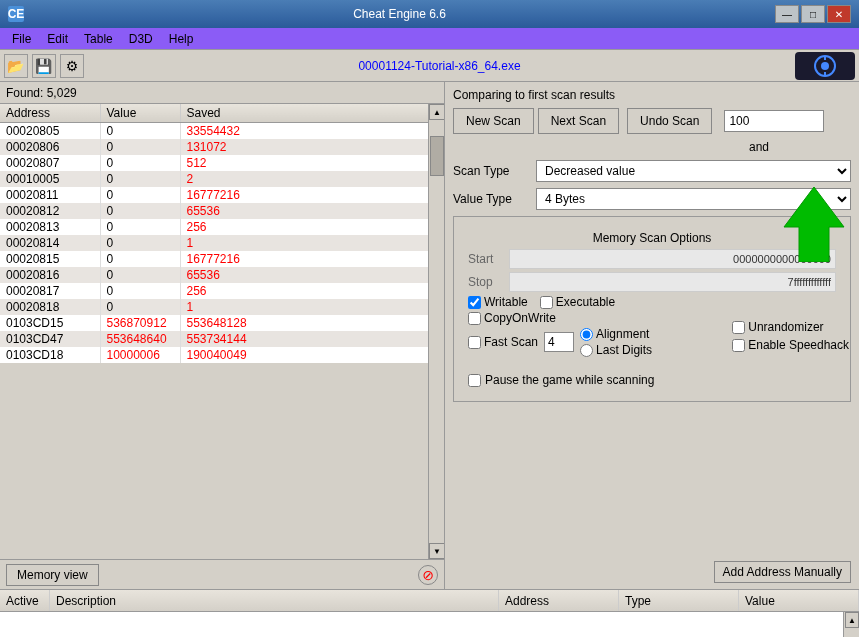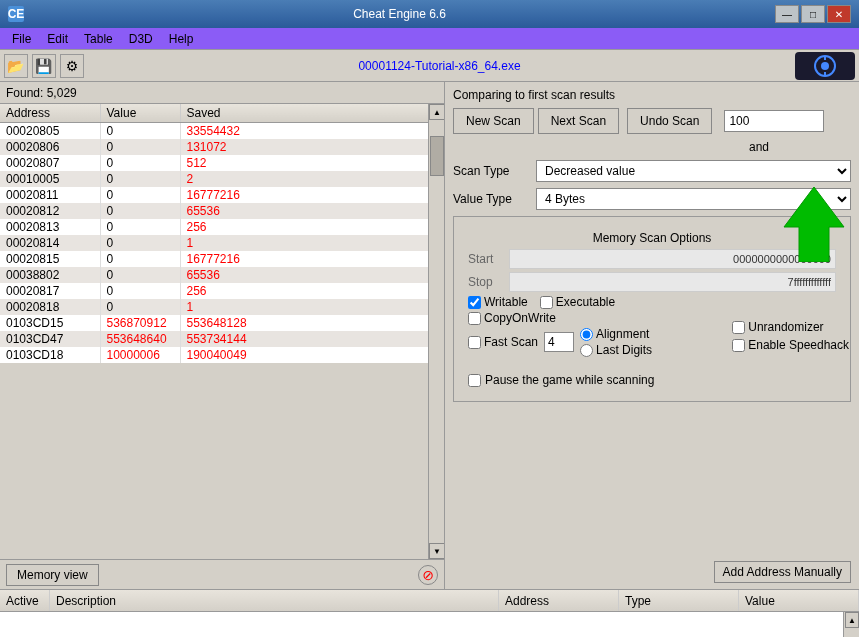--- a/index.html
+++ b/index.html
@@ -453,21 +453,21 @@
       <td class="val-black">00020814</td>
       <td class="val-black">0</td>
       <td class="val-red">1</td>
     </tr>
             <tr>
       <td class="val-black">00020815</td>
       <td class="val-black">0</td>
       <td class="val-red">16777216</td>
     </tr>
             <tr>
-      <td class="val-black">00038802</td>
+      <td class="val-black">00020816</td>
       <td class="val-black">0</td>
       <td class="val-red">65536</td>
     </tr>
             <tr>
       <td class="val-black">00020817</td>
       <td class="val-black">0</td>
       <td class="val-red">256</td>
     </tr>
             <tr>
       <td class="val-black">00020818</td>

